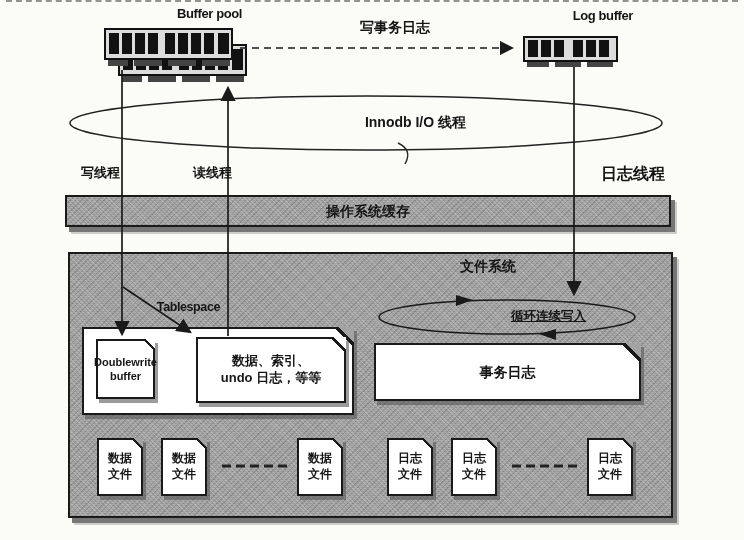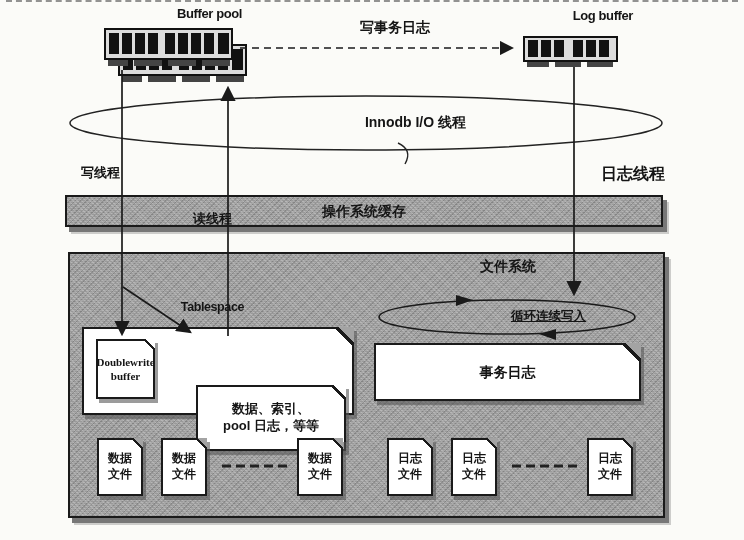--- a/index.html
+++ b/index.html
@@ -19,20 +19,21 @@
   .graybox{
     position:absolute;
     background-color:#a3a3a3;
     background-image:
       repeating-linear-gradient(45deg, rgba(255,255,255,.17) 0 1px, rgba(0,0,0,0) 1px 3px),
       repeating-linear-gradient(135deg, rgba(0,0,0,.14) 0 1px, rgba(0,0,0,0) 1px 4px),
       repeating-linear-gradient(0deg, rgba(0,0,0,.06) 0 1px, rgba(255,255,255,.06) 1px 2px);
     border:2px solid #1a1a1a;
     box-shadow:4px 5px 0 #777, 6px 7px 0 rgba(119,119,119,.35);
     z-index:1;
+    padding-left:8px;
   }
 
   
   .doc{
     position:absolute;
     background:#fff;
     border:2px solid #1a1a1a;
     box-shadow:3px 4px 0 rgba(88,88,88,.6);
     z-index:3;
   }
@@ -117,45 +118,45 @@
     <rect x="4" y="26" width="22" height="5" fill="#444"></rect>
       <rect x="32" y="26" width="26" height="5" fill="#444"></rect>
     <rect x="64" y="26" width="26" height="5" fill="#444"></rect>
   </svg>
 
   <div class="lbl" style="left:300px;top:19px;width:130px;font-size:14px;">写事务日志</div>
 
   <div class="lbl" style="left:266px;top:114px;width:200px;font-size:14px;">Innodb I/O 线程</div>
 
   <div class="lbl" style="left:50px;top:164px;width:70px;font-size:13px;">写线程</div>
-  <div class="lbl" style="left:162px;top:164px;width:70px;font-size:13px;margin-top:46px;">读线程</div>
+  <div class="lbl" style="left:162px;top:164px;width:70px;font-size:13px;">读线程</div>
   <div class="lbl" style="left:581px;top:164px;width:84px;font-size:16px;">日志线程</div>
 
   <div class="graybox" style="left:65px;top:195px;width:594px;height:28px;">
     <div class="doc-inner" style="font-size:14px;">操作系统缓存</div>
   </div>
 
   <div class="graybox" style="left:68px;top:252px;width:593px;height:262px;"></div>
-  <div class="lbl" style="left:216px;top:258px;width:300px;font-size:14px;padding-left:20px;">文件系统</div>
-
-  <div class="lbl lbl-en" style="left:152px;top:300px;width:92px;font-size:12.5px;">Tablespace</div>
+  <div class="lbl" style="left:216px;top:258px;width:300px;font-size:14px;">文件系统</div>
+
+  <div class="lbl lbl-en" style="left:128px;top:300px;width:92px;font-size:12.5px;">Tablespace</div>
 
   <div class="doc on-gray bigfold" style="left:82px;top:327px;width:268px;height:84px;z-index:2;"></div>
 
-  <div class="doc on-white smallfold" style="left:96px;top:339px;width:55px;height:56px;font-family:Liberation Serif, serif;">
+  <div class="doc on-white smallfold" style="left:96px;top:339px;width:55px;height:56px;">
     <div class="doc-inner" style="font-size:11px;">
       <span>Doublewrite</span>
       <span>buffer</span>
     </div>
   </div>
 
-  <div class="doc on-white" style="left:196px;top:337px;width:146px;height:62px;margin-top:48px;">
+  <div class="doc on-white" style="left:196px;top:337px;width:146px;height:62px;">
     <div class="doc-inner" style="font-size:13px;">
       <span>数据、索引、</span>
-      <span>pool 日志，等等</span>
+      <span>undo 日志，等等</span>
     </div>
   </div>
 
   <div class="lbl" style="left:428px;top:308px;width:158px;font-size:12.5px;text-decoration:underline;">循环连续写入</div>
 
   <div class="doc on-gray bigfold" style="left:374px;top:343px;width:263px;height:54px;z-index:2;">
     <div class="doc-inner" style="font-size:14px;">事务日志</div>
   </div>
 
   <div class="doc on-gray smallfold" style="left:97px;top:438px;width:42px;height:54px;">

